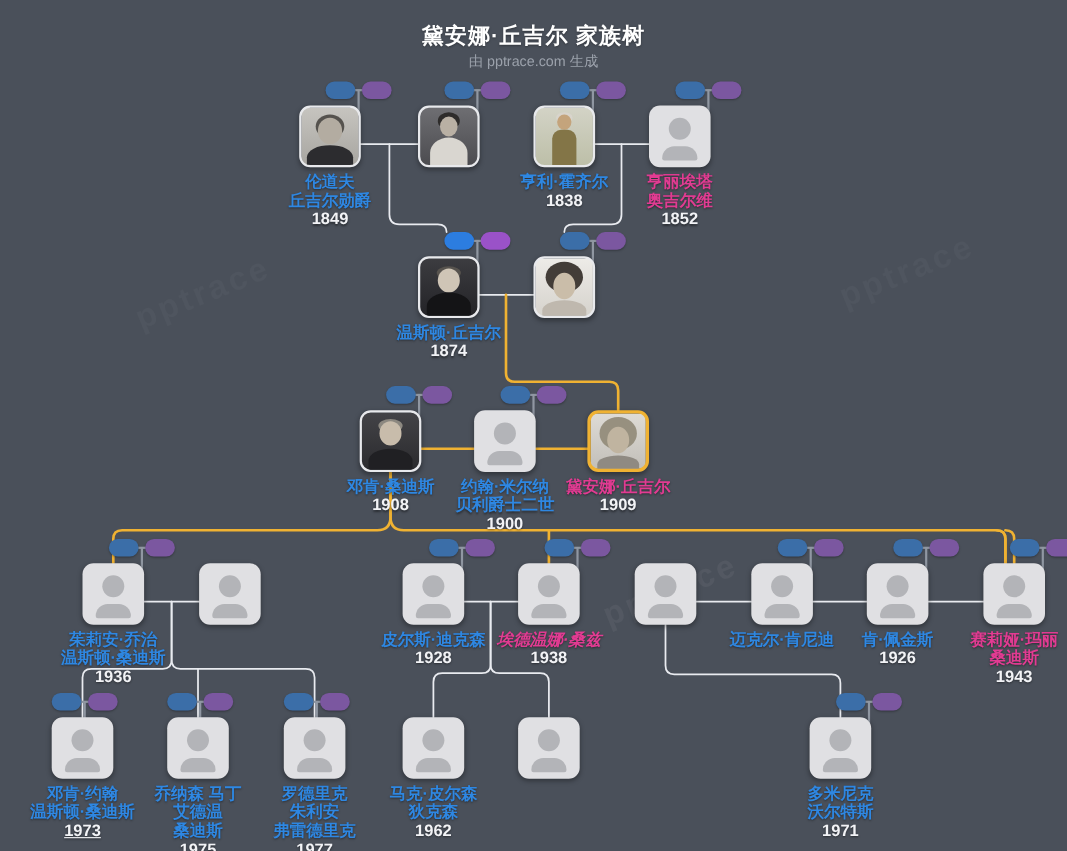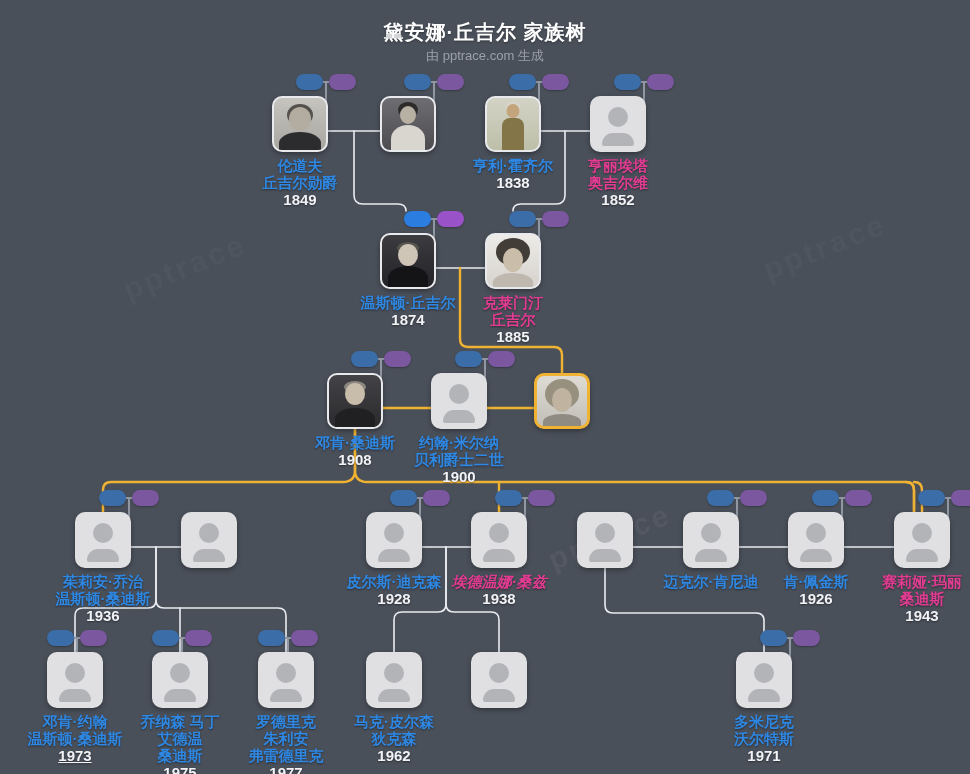--- a/index.html
+++ b/index.html
@@ -207,25 +207,20 @@
           <div class="stub"></div>
           <div class="conn"></div>
           <div class="pill blue"></div>
           <div class="pill purple"></div>
         </div>
         <div class="avatar photo p-clementine">
           <div class="hair"></div>
           <div class="head"></div>
           <div class="body"></div>
         </div>
-        <div class="label">
-          <div class="nm" style="color: rgb(226, 59, 146);">克莱门汀</div>
-          <div class="nm" style="color: rgb(226, 59, 146);">丘吉尔</div>
-          <div class="yr" style="color: rgb(242, 243, 246);">1885</div>
-        </div>
       </div>
       <div class="node" style="left: 295px; top: 373px;">
         <div class="pills">
           <div class="stub"></div>
           <div class="conn"></div>
           <div class="pill blue"></div>
           <div class="pill purple"></div>
         </div>
         <div class="avatar photo p-duncan">
           <div class="hair"></div>
@@ -252,20 +247,24 @@
           <div class="nm" style="color: rgb(46, 135, 226);">约翰·米尔纳</div>
           <div class="nm" style="color: rgb(46, 135, 226);">贝利爵士二世</div>
           <div class="yr" style="color: rgb(242, 243, 246);">1900</div>
         </div>
       </div>
       <div class="node" style="left: 502px; top: 373px;">
         <div class="avatar photo p-diana highlight">
           <div class="hair"></div>
           <div class="head"></div>
           <div class="body"></div>
+        </div>
+        <div class="label">
+          <div class="nm" style="color: rgb(226, 59, 146);">黛安娜·丘吉尔</div>
+          <div class="yr" style="color: rgb(242, 243, 246);">1909</div>
         </div>
       </div>
       <div class="node" style="left: 43px; top: 512px;">
         <div class="pills">
           <div class="stub"></div>
           <div class="conn"></div>
           <div class="pill blue"></div>
           <div class="pill purple"></div>
         </div>
         <div class="avatar placeholder">

